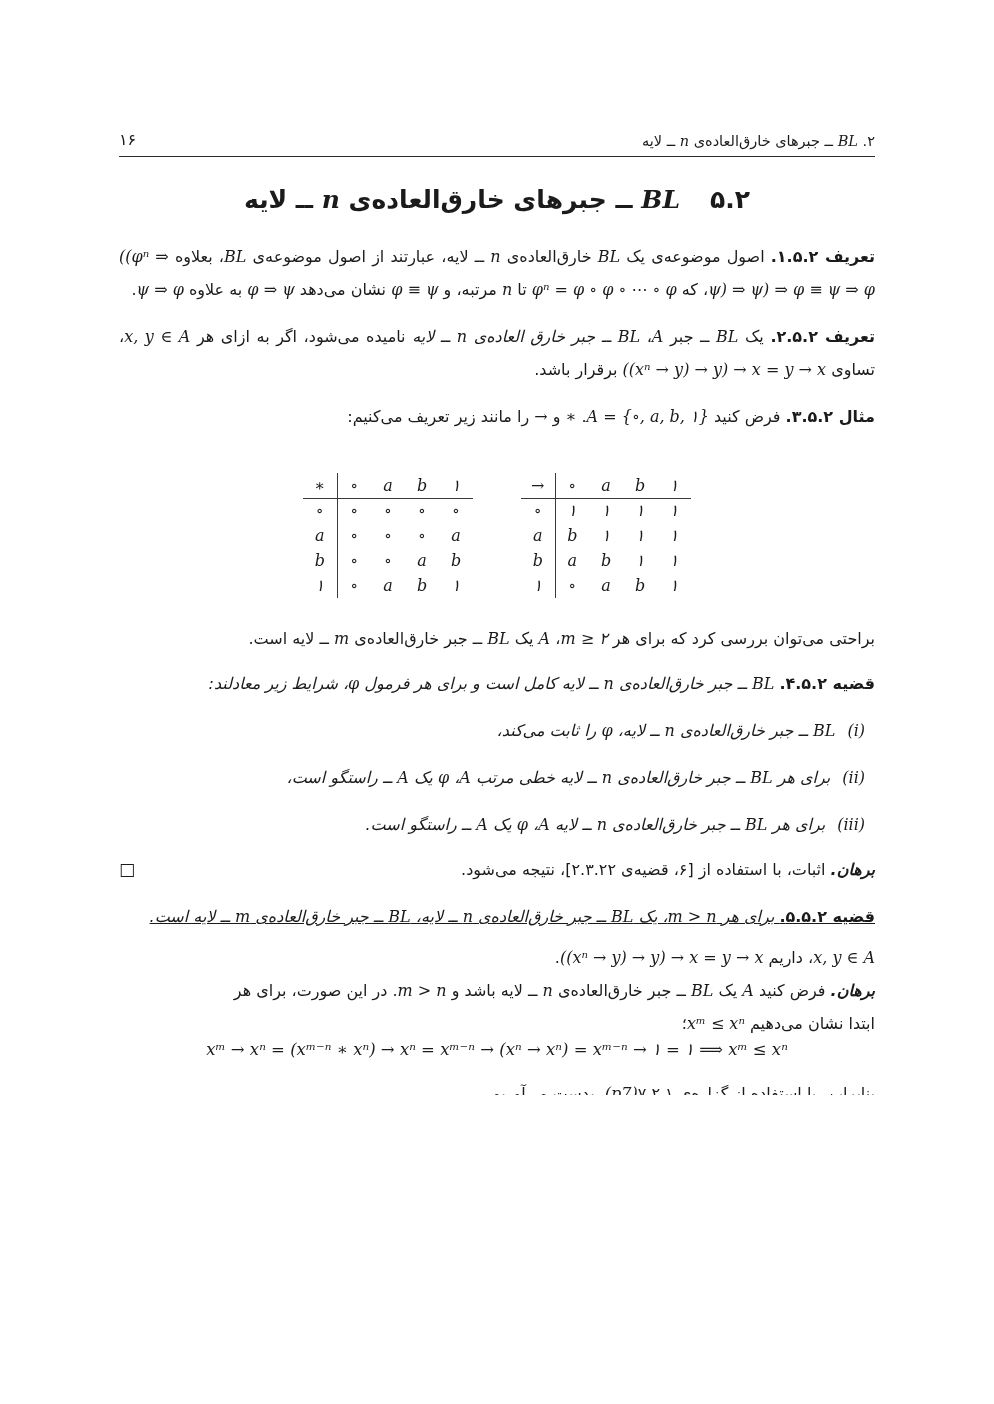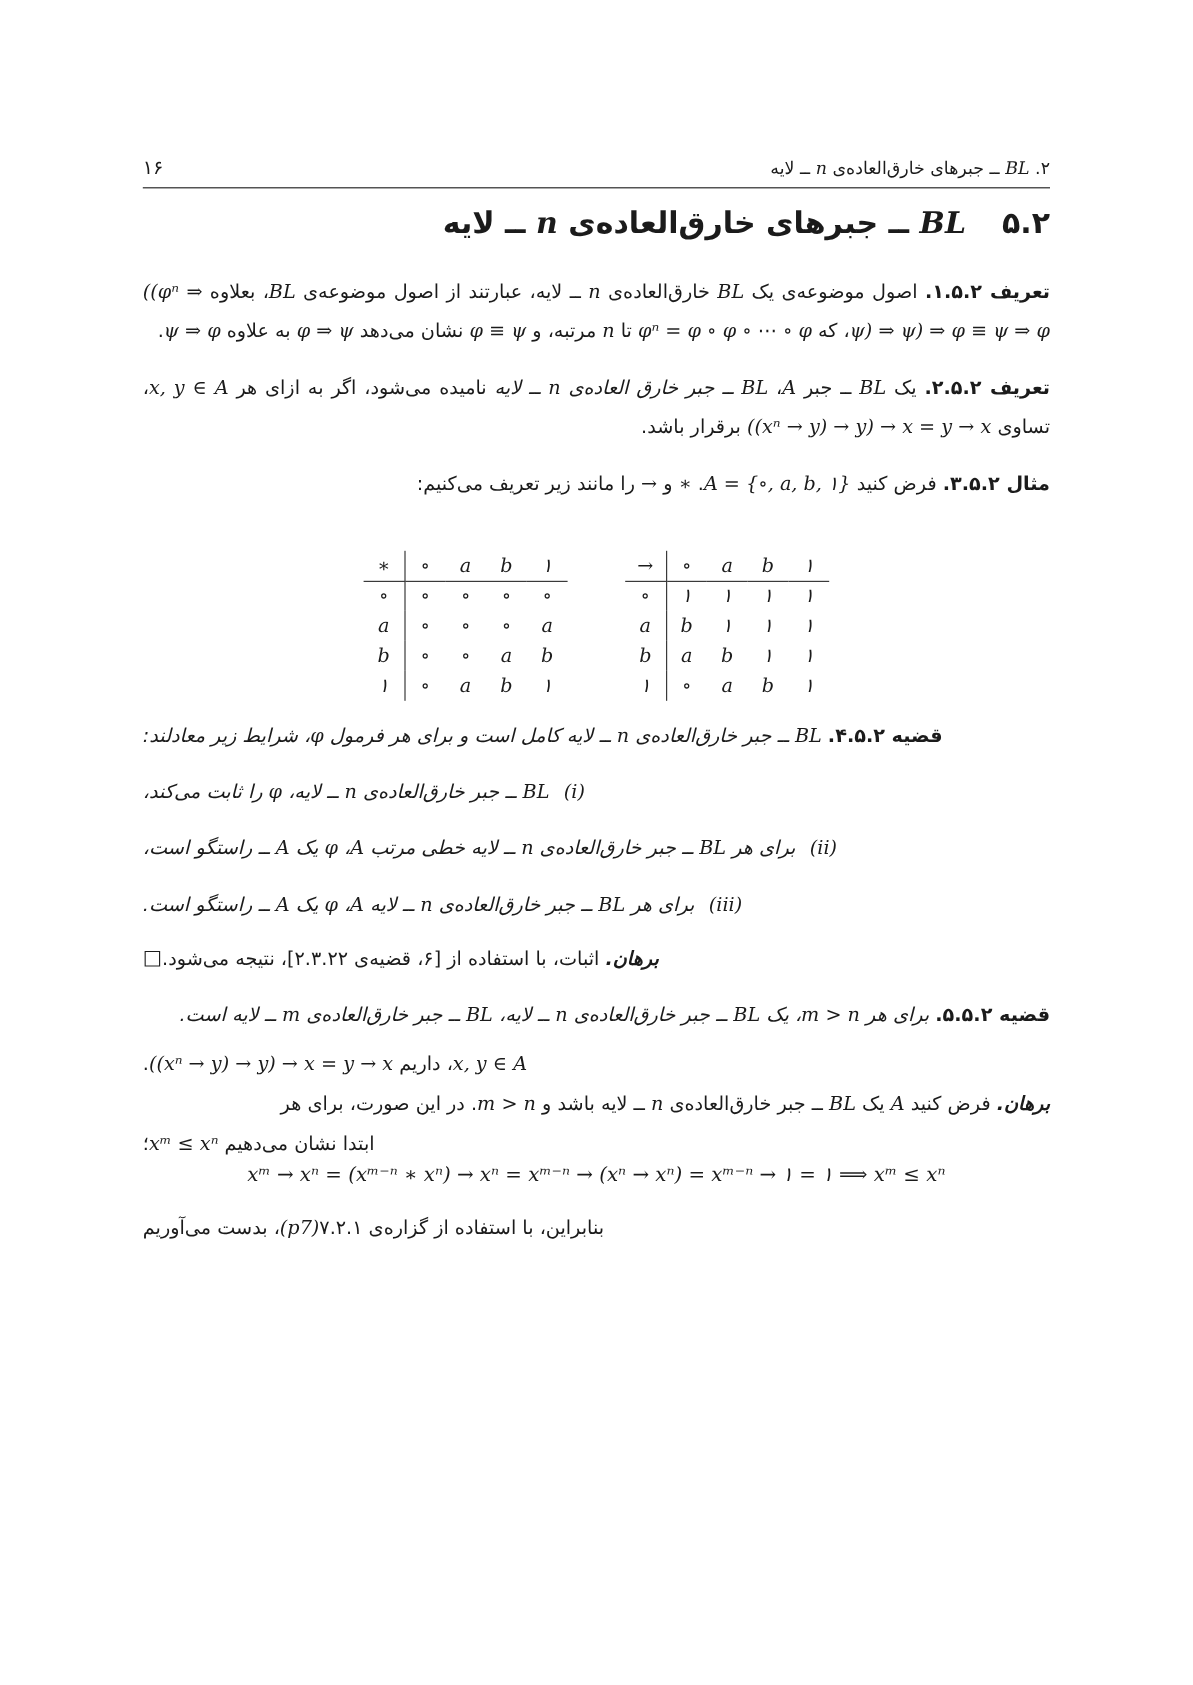--- a/index.html
+++ b/index.html
@@ -9,41 +9,41 @@
           overflow:hidden; color:#1b1b1b;
           font-family:"DejaVu Sans","Liberation Sans",sans-serif; }
   .content { position:absolute; left:119px; top:130px; width:756px; }
 
   .hdr { display:flex; justify-content:space-between; align-items:flex-end;
          border-bottom:1.4px solid #2b2b2b; padding-bottom:7px; font-size:14.5px; }
   .hdr .pnum { font-size:16px; }
   .rtitle { direction:rtl; }
 
   .m { font-family:"DejaVu Serif","DejaVu Sans",serif; font-style:italic; }
-  .heading { direction:rtl; text-align:right; font-size:25px; font-weight:700;
-             margin:14px 0 0 0; }
+  .heading { direction:rtl; text-align:center; font-size:25px; font-weight:700;
+             margin:28px 0 0 0; }
   .heading .num { margin-left:30px; }
   .heading .m { font-weight:700; }
 
   .par { direction:rtl; font-size:16px; line-height:33px; margin:0; text-align:justify; }
-  .pr  { text-align:left; }
+  .pr  { text-align:right; }
   .b   { font-weight:700; }
   .bi  { font-weight:700; font-style:italic; }
   .it  { font-style:italic; }
 
   #def1 { margin-top:26px; }
   #def2 { margin-top:14px; }
   #ex3  { margin-top:14px; }
   .tables { margin-top:40px; display:flex; justify-content:center; gap:48px; direction:ltr; }
   #easy { margin-top:24px; }
   #thm4 { margin-top:12px; }
   .item { margin-top:14px; padding-right:10px; }
   .item .lbl { font-family:"DejaVu Serif","DejaVu Sans",serif; font-style:italic; margin-left:12px; }
   #proof4 { margin-top:12px; }
-  #thm5 { margin-top:14px; }
+  #thm5 { margin-top:14px;text-decoration:underline; }
   #proof5 { margin-top:8px; }
   .eq { direction:ltr; text-align:center; font-size:16.5px; 
         font-family:"DejaVu Serif","DejaVu Sans",serif; font-style:italic; }
   #last { margin-top:18px; }
   .qed { float:left; font-size:17px; line-height:33px; font-style:normal; }
 
   table.cayley { border-collapse:collapse; font-size:16px;
                  font-family:"DejaVu Serif","DejaVu Sans",serif; font-style:italic; }
   .cayley td { width:34px; height:25px; text-align:center; padding:0; }
   .cayley tr.h td { border-bottom:1px solid #3a3a3a; }
@@ -142,20 +142,21 @@
         <td class="c">۱</td>
         <td>∘</td>
         <td>a</td>
         <td>b</td>
         <td>۱</td>
       </tr>
     </tbody>
         </table>
   </div>
 
+  <p class="par" id="easy"><span>براحتی می‌توان بررسی کرد که برای هر </span><span class="m" dir="ltr">m ≥ ۲</span><span>، </span><span class="m" dir="ltr">A</span><span> یک </span><span class="m" dir="ltr">BL</span><span> ــ جبر خارق‌العاده‌ی </span><span class="m" dir="ltr">m</span><span> ــ لایه است.</span></p>
 
   <p class="par pr" id="thm4"><span class="b">قضیه ۴.۵.۲.</span> <span class="m" dir="ltr">BL</span><span class="it"> ــ جبر خارق‌العاده‌ی </span><span class="m" dir="ltr">n</span><span class="it"> ــ لایه کامل است و برای هر فرمول </span><span class="m" dir="ltr">φ</span><span class="it">، شرایط زیر معادلند:</span></p>
 
   <p class="par pr item"><span class="lbl" dir="ltr">(i)</span><span class="m" dir="ltr">BL</span><span class="it"> ــ جبر خارق‌العاده‌ی </span><span class="m" dir="ltr">n</span><span class="it"> ــ لایه، </span><span class="m" dir="ltr">φ</span><span class="it"> را ثابت می‌کند،</span></p>
 
   <p class="par pr item"><span class="lbl" dir="ltr">(ii)</span><span class="it">برای هر </span><span class="m" dir="ltr">BL</span><span class="it"> ــ جبر خارق‌العاده‌ی </span><span class="m" dir="ltr">n</span><span class="it"> ــ لایه خطی مرتب </span><span class="m" dir="ltr">A</span><span class="it">، </span><span class="m" dir="ltr">φ</span><span class="it"> یک </span><span class="m" dir="ltr">A</span><span class="it"> ــ راستگو است،</span></p>
 
   <p class="par pr item"><span class="lbl" dir="ltr">(iii)</span><span class="it">برای هر </span><span class="m" dir="ltr">BL</span><span class="it"> ــ جبر خارق‌العاده‌ی </span><span class="m" dir="ltr">n</span><span class="it"> ــ لایه </span><span class="m" dir="ltr">A</span><span class="it">، </span><span class="m" dir="ltr">φ</span><span class="it"> یک </span><span class="m" dir="ltr">A</span><span class="it"> ــ راستگو است.</span></p>
 
   <p class="par pr" id="proof4"><span class="qed">□</span><span class="bi">برهان.</span><span> اثبات، با استفاده از [۶، قضیه‌ی ۲.۳.۲۲]، نتیجه می‌شود.</span></p>

